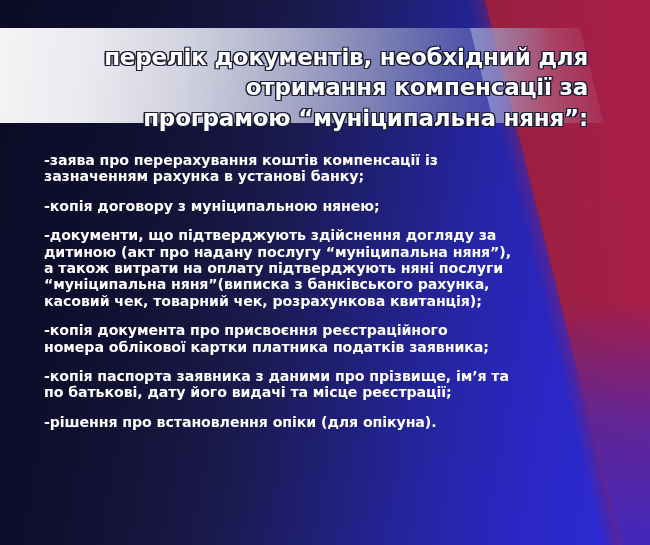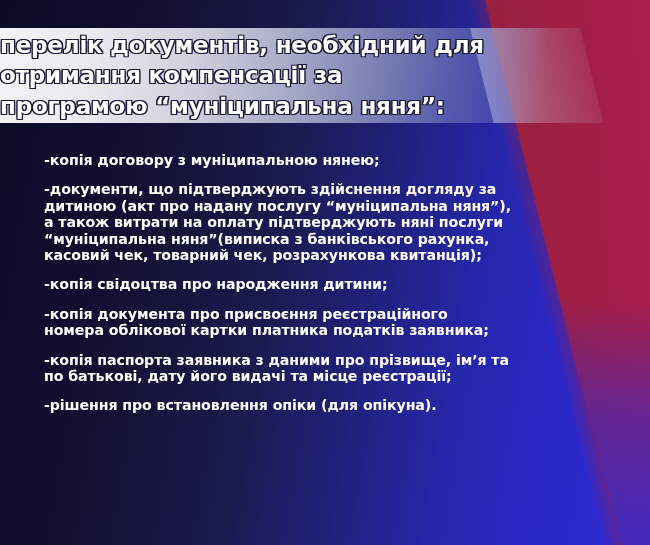--- a/index.html
+++ b/index.html
@@ -93,37 +93,38 @@
     height: 95px;
     transform: skewX(14deg);
     transform-origin: top left;
     background: linear-gradient(90deg, rgba(225,228,240,0.38) 0%, rgba(210,214,232,0.26) 55%, rgba(200,205,228,0.10) 100%);
     pointer-events: none;
   }
 
   #title-text {
     position: absolute;
     left: 0;
-    top: 30px;
+    top: 42px;
     width: 560px;
-    text-align: left;
+    text-align: right;
     font-size: 23px;
     line-height: 1.32;
     font-weight: bold;
     color: #ffffff;
     letter-spacing: -0.2px;
     -webkit-text-stroke: 1.4px #1b1b3a;
     paint-order: stroke fill;
     text-shadow:
       -1.3px -1.3px 0 #1b1b3a,
        1.3px -1.3px 0 #1b1b3a,
       -1.3px  1.3px 0 #1b1b3a,
        1.3px  1.3px 0 #1b1b3a;
     white-space: pre-line;
     z-index: 5;
+    padding-left: 28px;
   }
 
   
   #body-list {
     position: absolute;
     left: 44px;
     top: 152px;
     width: 590px;
     z-index: 4;
   }
@@ -149,27 +150,28 @@
   <div id="bottom-blue-wedge"></div>
 
   <div id="title-band"></div>
   <div id="title-band-tail"></div>
 
   <div id="title-text">перелік документів, необхідний для
 отримання компенсації за
 програмою “муніципальна няня”:</div>
 
   <div id="body-list">
+    <div class="bullet-item">-заява про перерахування коштів компенсації із
+зазначенням рахунка в установі банку;</div>
     <div class="bullet-item">-копія договору з муніципальною нянею;</div>
     <div class="bullet-item">-документи, що підтверджують здійснення догляду за
 дитиною  (акт про надану послугу “муніципальна няня”),
 а також витрати на оплату підтверджують няні послуги
 “муніципальна няня”(виписка з банківського рахунка,
 касовий чек, товарний чек, розрахункова квитанція);</div>
-    <div class="bullet-item">-копія свідоцтва про народження дитини;</div>
     <div class="bullet-item">-копія документа про присвоєння реєстраційного
 номера облікової картки платника податків заявника;</div>
     <div class="bullet-item">-копія паспорта заявника з даними про прізвище, ім’я та
 по батькові, дату його видачі та місце реєстрації;</div>
     <div class="bullet-item">-рішення про встановлення опіки (для опікуна).</div>
   </div>
 
 </div>
 
 </body></html>

